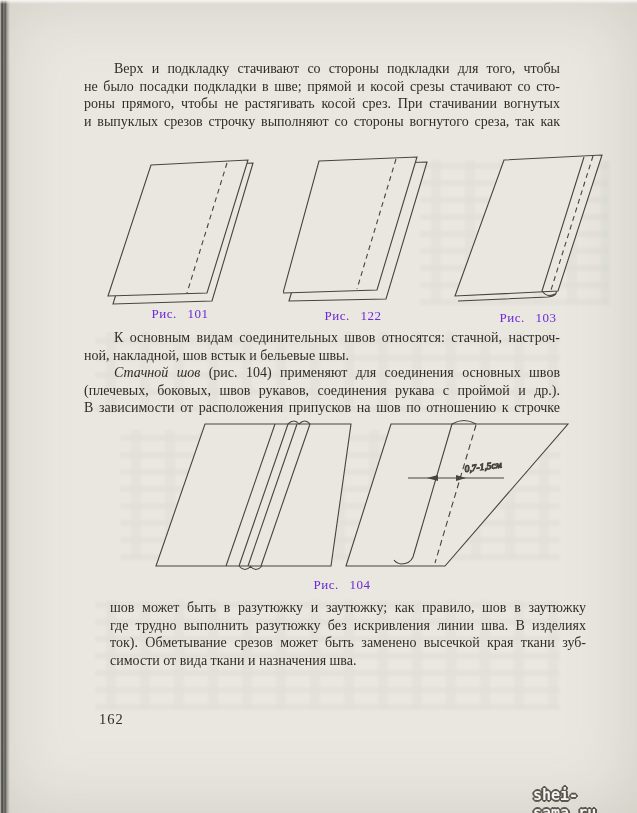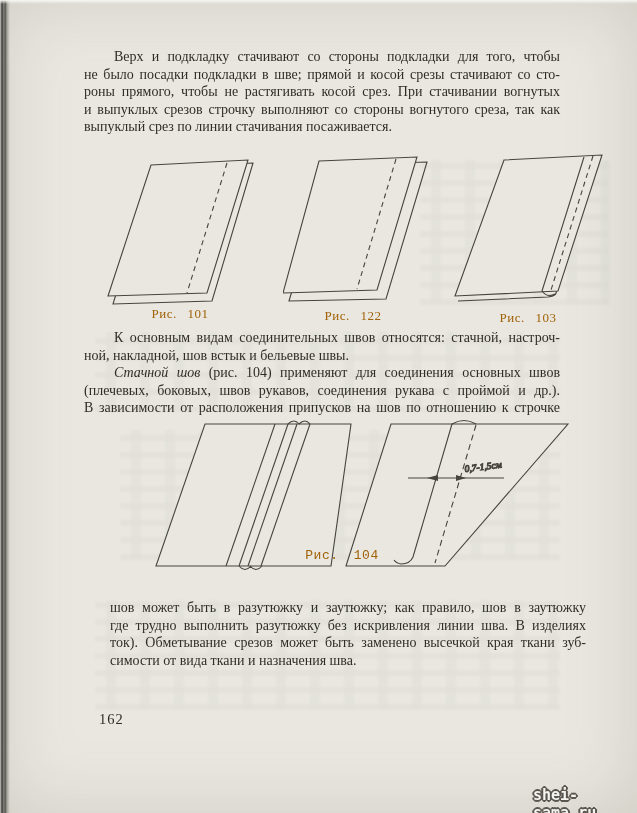--- a/index.html
+++ b/index.html
@@ -31,21 +31,21 @@
       repeating-linear-gradient(90deg, transparent 0 11px, rgba(70,85,70,0.55) 11px 21px, transparent 21px 34px),
       repeating-linear-gradient(0deg, rgba(70,85,70,0.65) 0 6px, transparent 6px 17px);
   }
   .text-block { position:absolute; left:84px; width:476px; font-size:14px; line-height:17.5px; }
   .line { text-align:justify; text-align-last:justify; }
   .line.end { text-align-last:left; }
   .line.indent { text-indent:30px; }
   .line i { font-style:italic; }
   .caption {
     position:absolute; width:110px; text-align:center;
-    font-size:13px; color:#a16207; word-spacing:7px; letter-spacing:0.5px;
+    font-size:13px; color:#6d28d9; word-spacing:7px; letter-spacing:0.5px;
   }
   .fig { position:absolute; }
   .fig svg { display:block; }
   .page-number { position:absolute; left:99px; top:711px; font-size:14.5px; letter-spacing:1px; }
   .watermark {
     position:absolute; left:533px; top:786px;
     font-family:"DejaVu Sans Mono", monospace;
     font-weight:bold; font-size:15px; color:#f4f4f0;
     text-shadow:
       -1px -1px 0 #5a5750, 1px -1px 0 #5a5750,
@@ -58,26 +58,25 @@
 </head>
 <body>
 
 <div class="page">
 
   <div class="bleed" style="left:420px; top:160px; width:190px; height:145px;"></div>
   <div class="bleed" style="left:95px; top:332px; width:465px; height:80px;"></div>
   <div class="bleed" style="left:120px; top:430px; width:440px; height:130px;"></div>
   <div class="bleed" style="left:95px; top:600px; width:465px; height:110px;"></div>
 
-  <div class="text-block" style="top:48px;">
+  <div class="text-block" style="top:60px;">
       <div class="line indent"><span>Верх и подкладку стачивают со стороны подкладки для того, чтобы</span></div>
       <div class="line"><span>не было посадки подкладки в шве; прямой и косой срезы стачивают со сто-</span></div>
       <div class="line"><span>роны прямого, чтобы не растягивать косой срез. При стачивании вогнутых</span></div>
       <div class="line"><span>и выпуклых срезов строчку выполняют со стороны вогнутого среза, так как</span></div>
-      <div class="line end"><span>выпуклый срез по линии стачивания посаживается.</span></div>
     </div>
 
   <div class="fig" style="left:105px; top:154px;">
     <svg width="160" height="156" viewBox="0 0 160 156" fill="none" stroke="#45443e" stroke-width="1.1">
       <path d="M50,13 L148,9 L107,147 L8,150 Z" fill="none"></path>
       <path d="M46,11 L143,6 L102,139 L3,142 Z" fill="#e9e7e0"></path>
       <path d="M122,9 L82,139" stroke-dasharray="5,4"></path>
     </svg>
   </div>
   <div class="fig" style="left:283px; top:152px;">
@@ -124,21 +123,21 @@
       <path d="M344,8 Q356,1 368,8"></path>
       <path d="M344,8 L305,141 Q302,148 293,148 Q288,147 286,144"></path>
       <path d="M368,9 L327,147" stroke-dasharray="6,4"></path>
 
       <path d="M300,62 L396,62"></path>
       <path d="M319,62 L330,59 L330,65 Z" fill="#45443e" stroke="none"></path>
       <path d="M358,62 L348,59 L348,65 Z" fill="#45443e" stroke="none"></path>
       <text class="dim-label" x="357" y="56" transform="rotate(-7 357 56)">0,7-1,5см</text>
     </svg>
   </div>
-  <div class="caption" style="left:287px; top:548px;font-family:Liberation Mono, monospace;">Рис. 104</div>
+  <div class="caption" style="left:287px; top:577px;">Рис. 104</div>
 
   <div class="text-block" style="top:599px;margin-left:26px;">
       <div class="line"><span>шов может быть в разутюжку и заутюжку; как правило, шов в заутюжку</span></div>
       <div class="line"><span>где трудно выполнить разутюжку без искривления линии шва. В изделиях</span></div>
       <div class="line"><span>ток). Обметывание срезов может быть заменено высечкой края ткани зуб-</span></div>
       <div class="line end"><span>симости от вида ткани и назначения шва.</span></div>
     </div>
 
   <div class="page-number">162</div>
 

